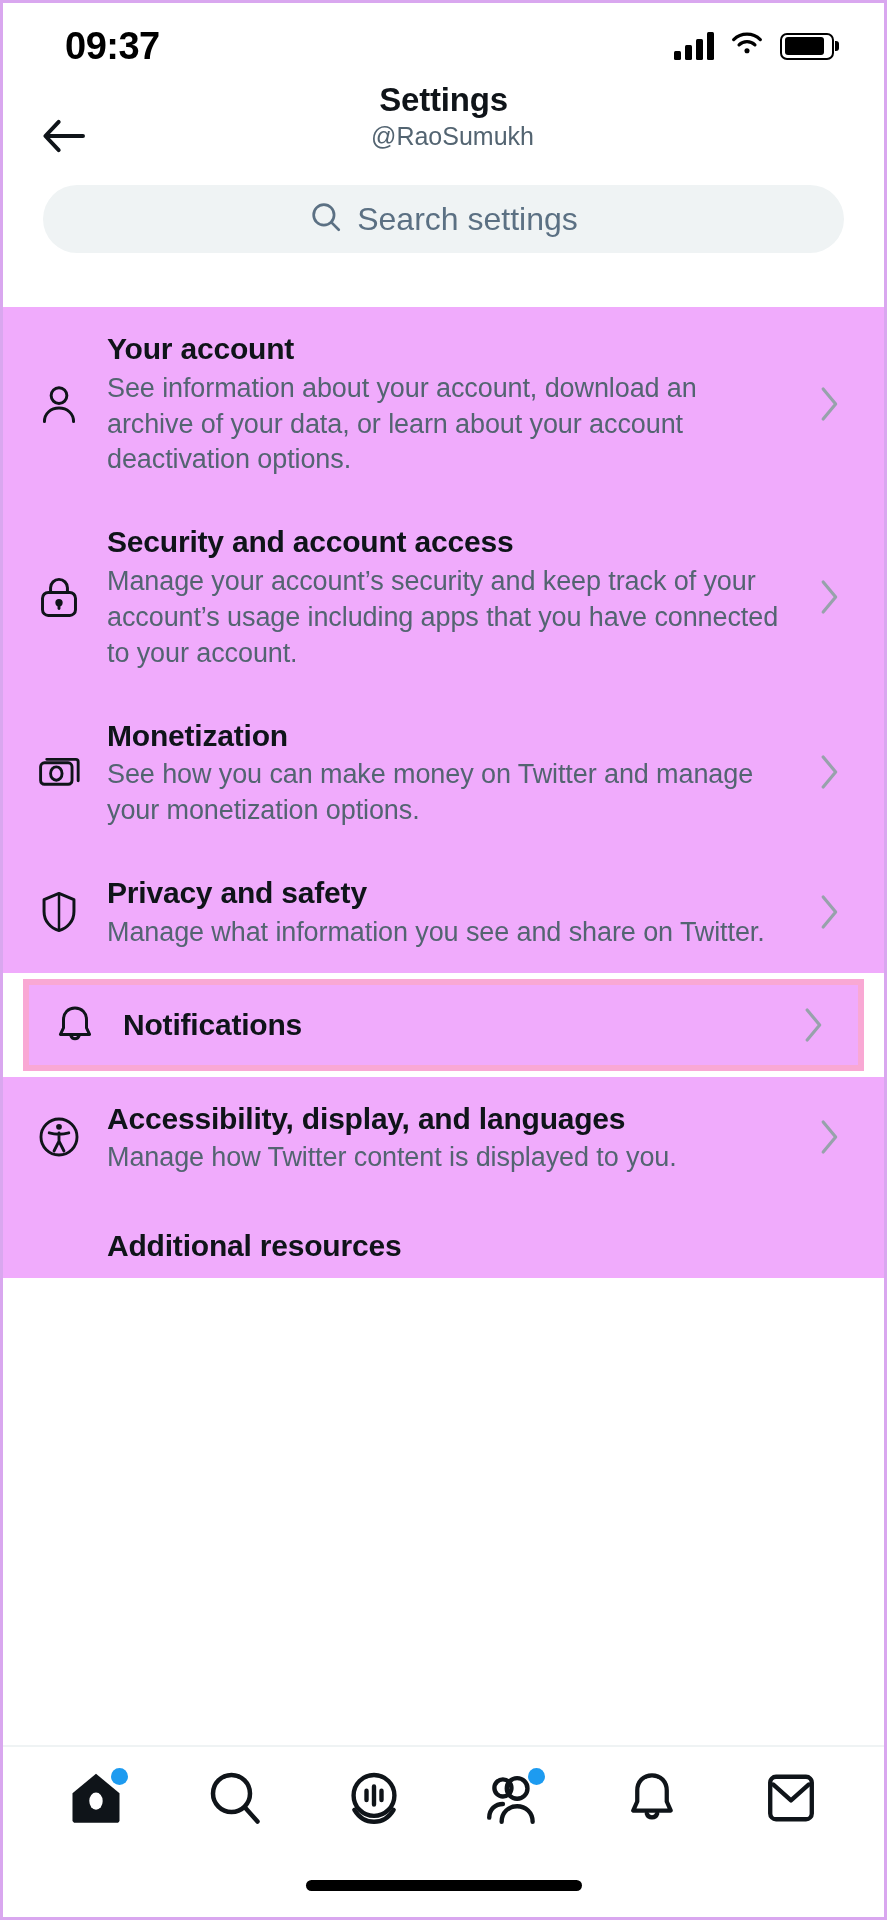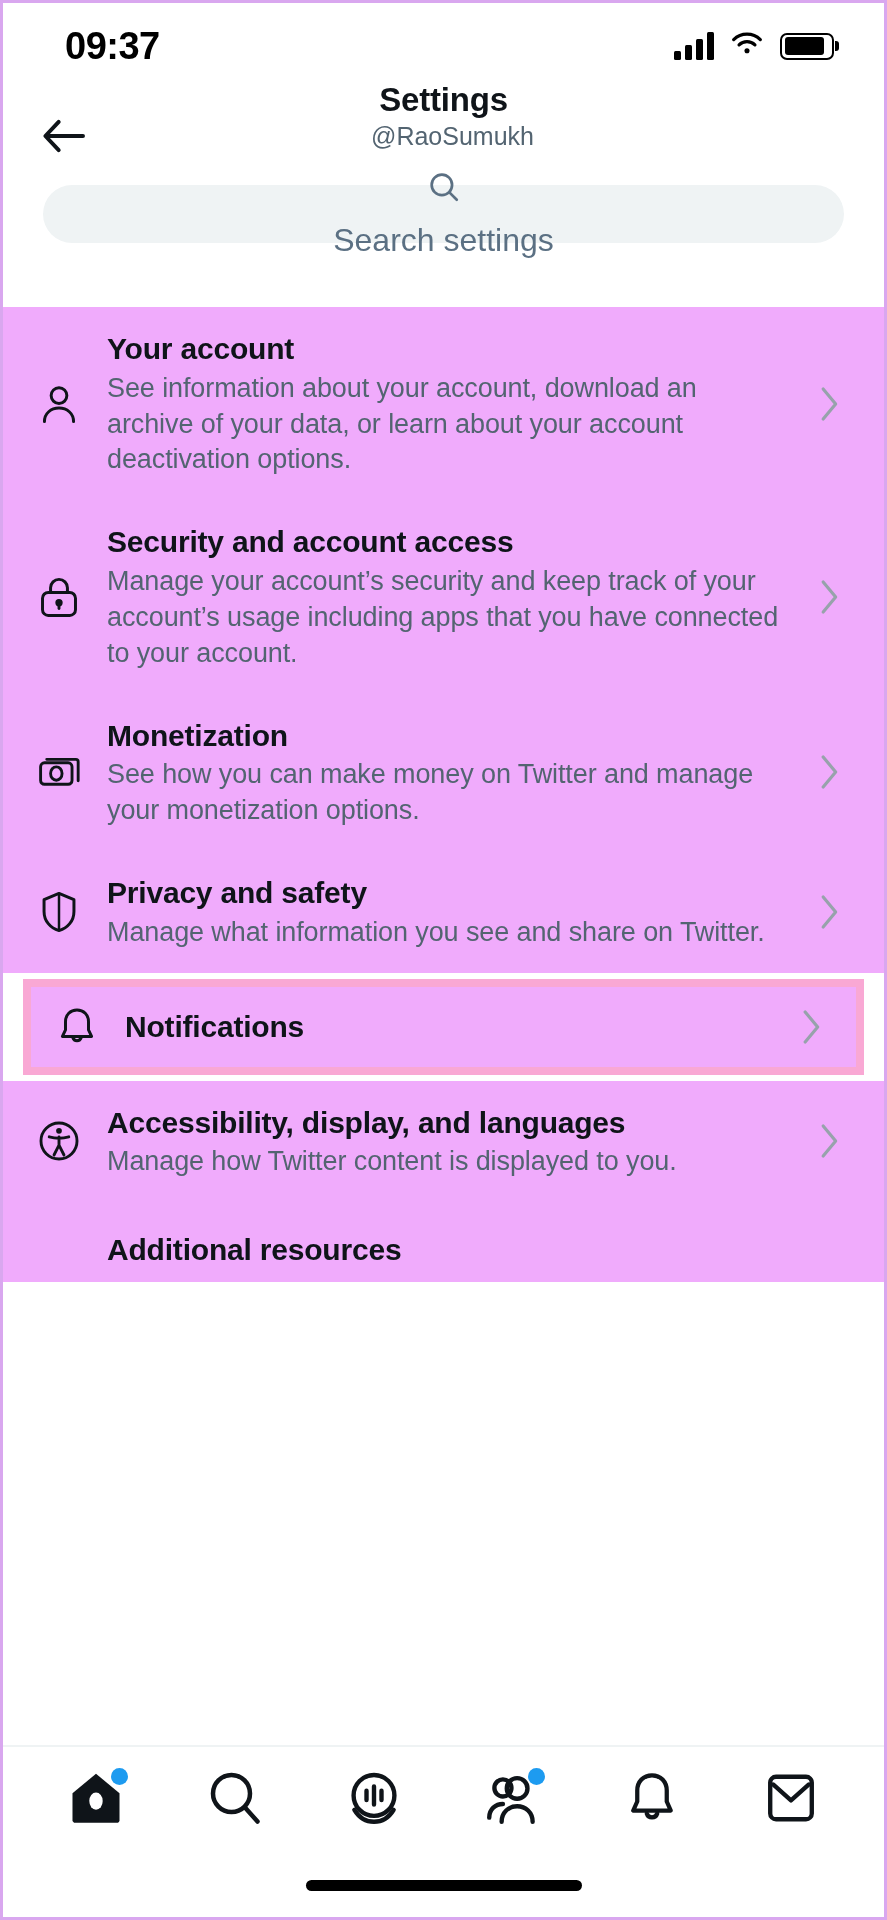--- a/index.html
+++ b/index.html
@@ -57,24 +57,23 @@
     position:absolute; left:0; right:0; top:0;
     display:flex; flex-direction:column; align-items:center; justify-content:center;
     pointer-events:none;
   }
   .header-title{ font-size:33px; font-weight:700; color:#0f1419; line-height:1.15; letter-spacing:-0.2px;}
   .header-sub{ font-size:25px; color:#536471; line-height:1.3; margin-top:1px;margin-left:18px; }
 
   
   .search-wrap{ flex:0 0 110px; padding:16px 40px 0 40px; }
   .search-box{
-    height:58px; background:#eff3f4; border-radius:39px;
+    height:68px; background:#eff3f4; border-radius:39px;
     display:flex; align-items:center; justify-content:center; gap:14px;
     cursor:text;
-    flex-direction:column;
   }
   .search-placeholder{ font-size:32px; color:#5b7083; }
 
   
   .list{
     flex:1 1 auto;
     overflow:hidden;
     padding-top:28px;
   }
   .row{
@@ -97,21 +96,21 @@
   .row-desc{
     font-size:27px; color:#536471; line-height:1.33; margin-top:2px;
     letter-spacing:-0.1px;
   }
   .row-chevron{
     flex:0 0 34px; display:flex; align-items:center; justify-content:center;
     color:#97a2ab;
   }
 
   .row.highlight{
-    border:8px solid #f9a8d4;
+    border:6px solid #f9a8d4;
     padding:14px 28px 14px 20px;
     margin:6px 20px 6px 20px;
   }
 
   .row.section-only{ padding-bottom:6px; }
   .row.section-only .row-title{ font-size:30px; }
 
   
   .bottomnav{
     flex:0 0 108px;

